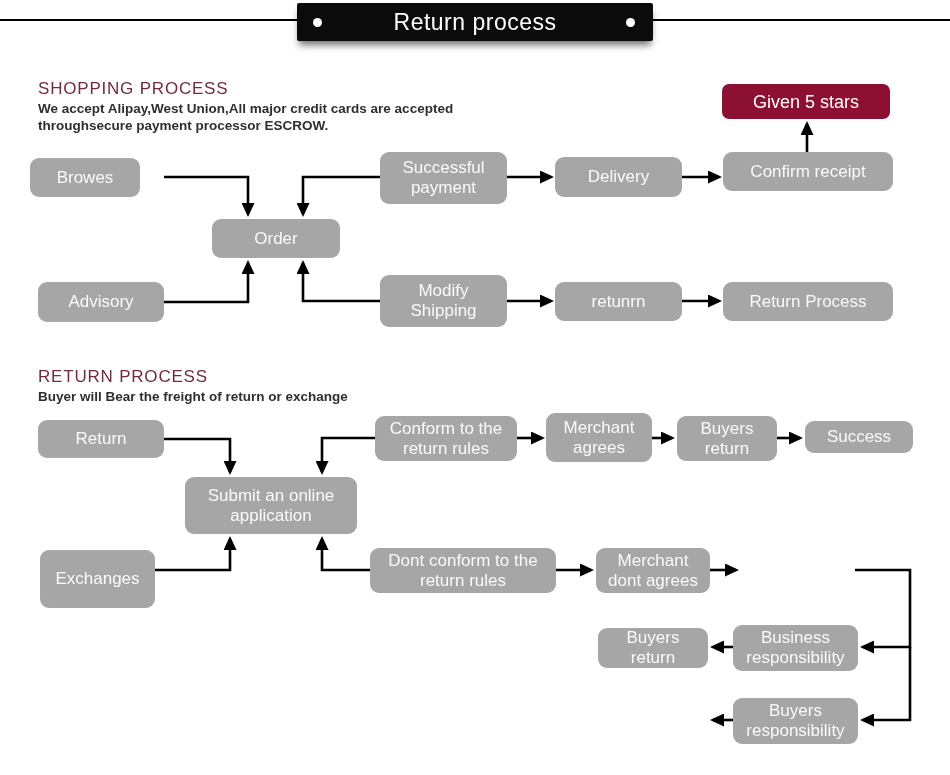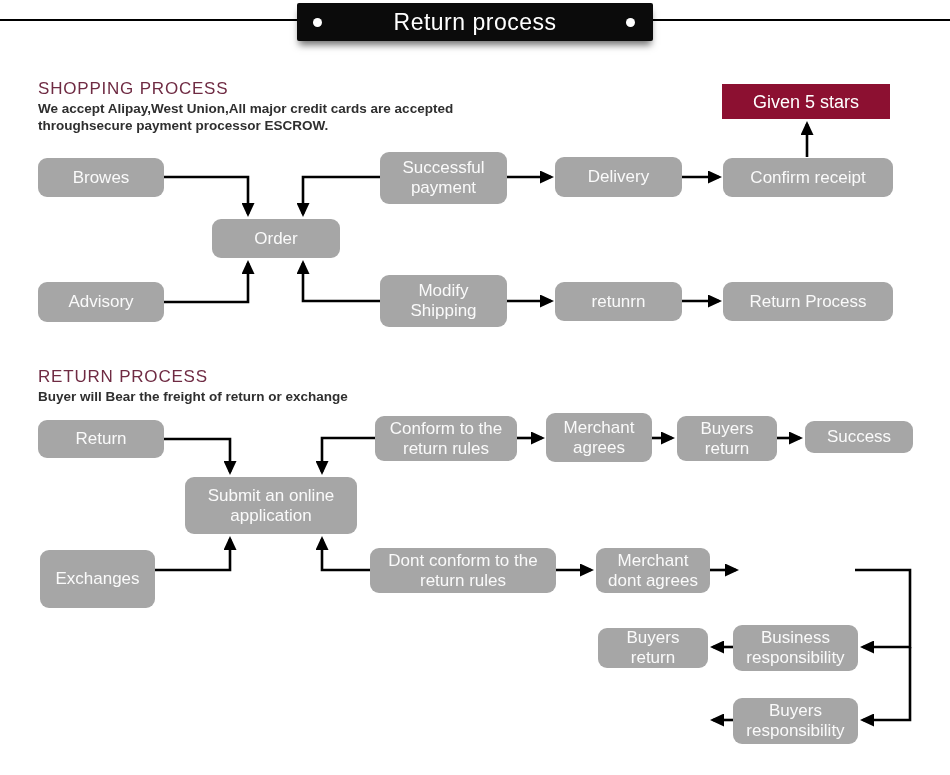--- a/index.html
+++ b/index.html
@@ -25,21 +25,21 @@
     position:absolute;color:var(--heading);font-size:17px;letter-spacing:0.8px;z-index:2;
   }
   .section-subtitle{
     position:absolute;color:var(--body-text);font-size:13.5px;line-height:16.5px;z-index:2;width:480px;font-weight:bold;
   }
   .node{
     position:absolute;background:var(--node-fill);color:var(--node-text);
     border-radius:9px;display:flex;align-items:center;justify-content:center;
     text-align:center;font-size:17px;line-height:20px;z-index:2;padding:0 6px;box-sizing:border-box;
   }
-  .node.accent{background:var(--accent);color:#ffffff;font-size:18px;border-radius:0;}
+  .node.accent{background:var(--accent);color:#ffffff;font-size:18px;border-radius:7px;}
 </style>
 </head>
 <body>
 
 <div class="stage">
 
   <svg class="wires" width="950" height="775" viewBox="0 0 950 775">
     <defs>
       <marker id="ah" markerUnits="userSpaceOnUse" markerWidth="15" markerHeight="13" refX="11" refY="6.5" orient="auto">
         <path d="M0,0 L14,6.5 L0,13 Z" fill="#000000"></path>
@@ -80,24 +80,24 @@
   </div>
 
   <div class="section-heading" style="left:38px;top:79px">SHOPPING PROCESS</div>
   <div class="section-subtitle" style="left:38px;top:101px">
     <div>We accept Alipay,West Union,All major credit cards are accepted</div>
     <div>throughsecure payment processor ESCROW.</div>
   </div>
 
   <div class="node accent" style="left:722px;top:84px;width:168px;height:35px">Given 5 stars</div>
 
-  <div class="node" style="left:38px;top:158px;width:126px;height:39px">Browes</div>
+  <div class="node" style="left:30px;top:158px;width:110px;height:39px">Browes</div>
   <div class="node" style="left:380px;top:152px;width:127px;height:52px">Successful payment</div>
   <div class="node" style="left:555px;top:157px;width:127px;height:40px">Delivery</div>
-  <div class="node" style="left:723px;top:158px;width:170px;height:39px">Confirm receipt</div>
+  <div class="node" style="left:723px;top:152px;width:170px;height:39px">Confirm receipt</div>
 
   <div class="node" style="left:212px;top:219px;width:128px;height:39px">Order</div>
 
   <div class="node" style="left:38px;top:282px;width:126px;height:40px">Advisory</div>
   <div class="node" style="left:380px;top:275px;width:127px;height:52px">Modify Shipping</div>
   <div class="node" style="left:555px;top:282px;width:127px;height:39px">retunrn</div>
   <div class="node" style="left:723px;top:282px;width:170px;height:39px">Return Process</div>
 
   <div class="section-heading" style="left:38px;top:367px">RETURN PROCESS</div>
   <div class="section-subtitle" style="left:38px;top:389px">

